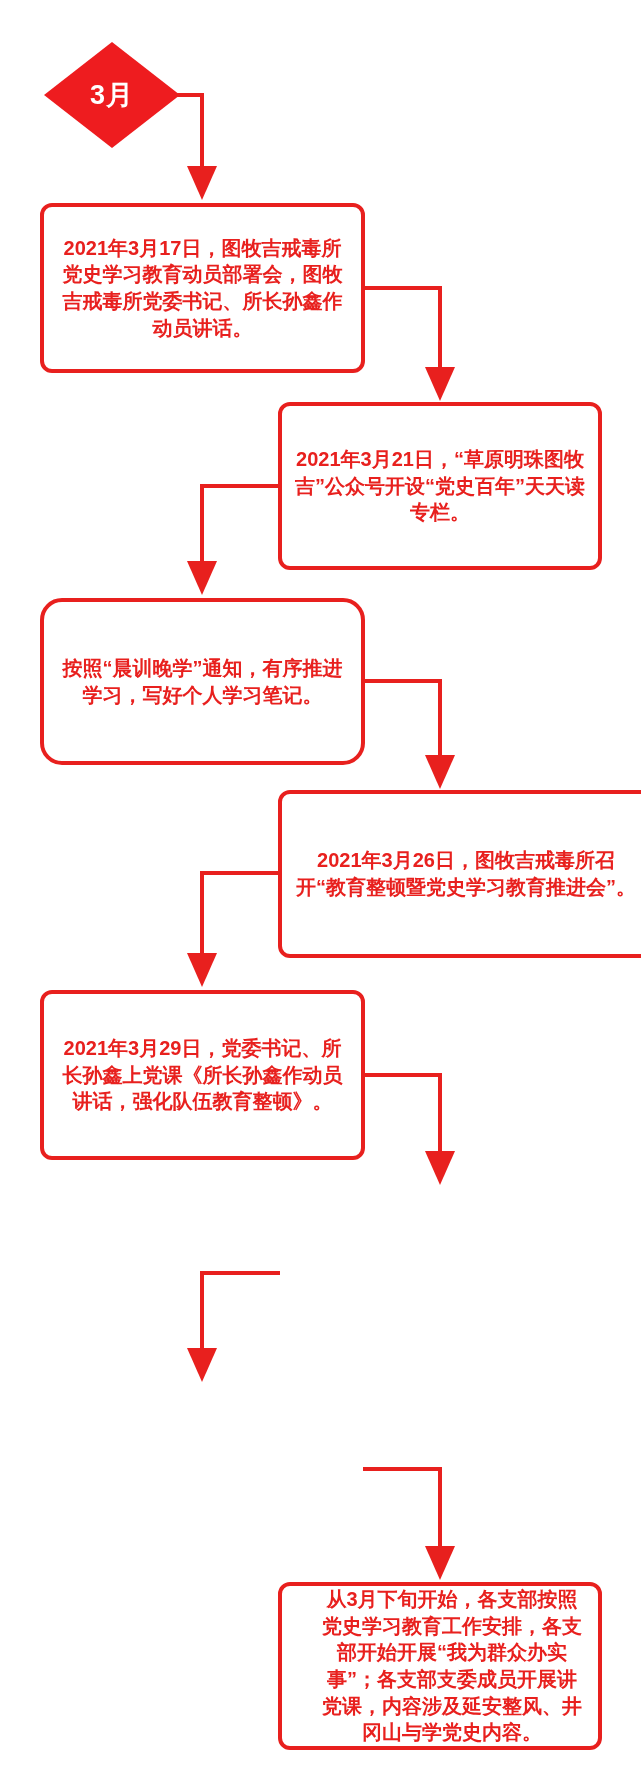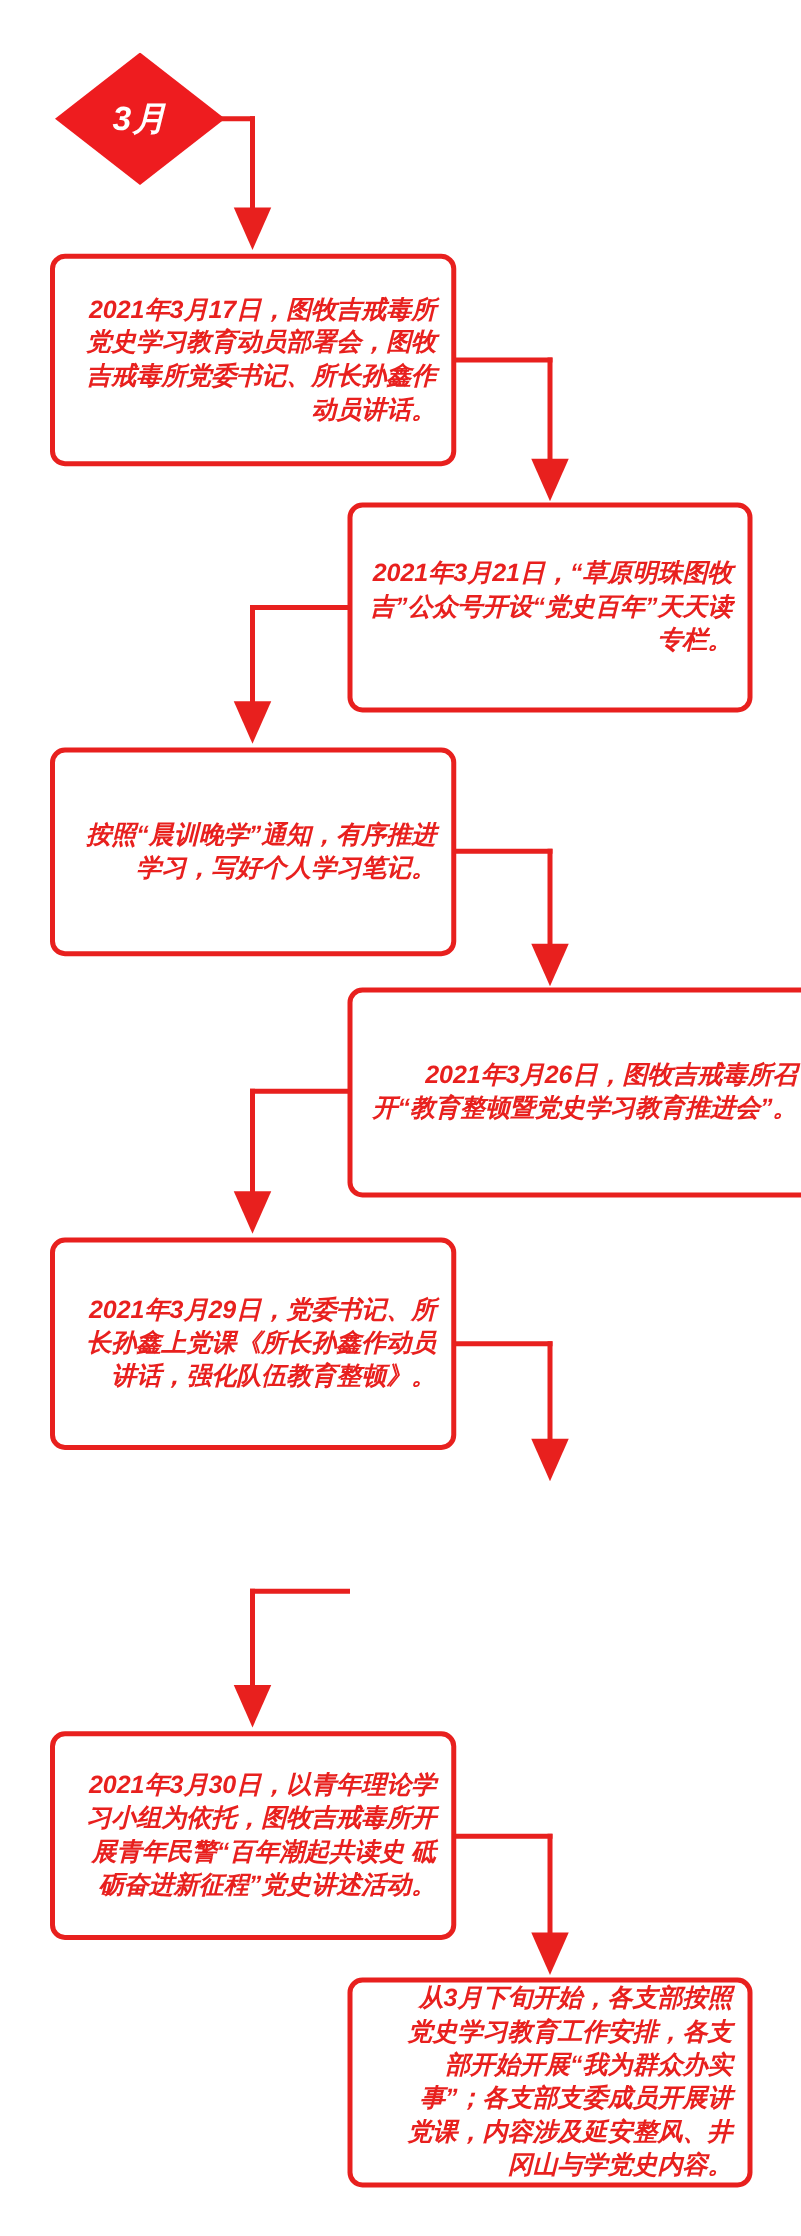--- a/index.html
+++ b/index.html
@@ -9,21 +9,20 @@
   * { margin: 0; padding: 0; box-sizing: border-box; }
   html, body { background: #ffffff; }
   body { font-family: "Liberation Sans", "DejaVu Sans", sans-serif; }
   .canvas {
     position: relative;
     width: 641px;
     height: 1789px;
     margin: 0 auto;
     background: #ffffff;
     overflow: hidden;
-    font-style: italic;
   }
   .diamond {
     position: absolute;
     left: 44px; top: 42px;
     width: 136px; height: 106px;
     background: var(--accent-fill);
     clip-path: polygon(50% 0, 100% 50%, 50% 100%, 0 50%);
     display: flex; align-items: center; justify-content: center;
   }
   .diamond-label {
@@ -34,41 +33,41 @@
   }
   .node {
     position: absolute;
     background: #ffffff;
     border: 4px solid var(--accent);
     border-radius: 12px;
     color: var(--accent);
     font-weight: bold;
     font-size: 20px;
     line-height: 1.33;
-    text-align: right;
+    text-align: center;
     display: flex; align-items: center; justify-content: center;
     padding: 4px 12px;
   }
   .hline, .vline {
     position: absolute;
     background: var(--accent);
   }
   .hline { height: 4px; }
   .vline { width: 4px; }
   .arrowhead {
     position: absolute;
     width: 0; height: 0;
     border-left: 15px solid transparent;
     border-right: 15px solid transparent;
     border-top: 34px solid var(--accent);
   }
   
   .n1 { left: 40px;  top: 203px;  width: 325px; height: 170px; }
   .n2 { left: 278px; top: 402px;  width: 324px; height: 168px; }
-  .n3 { left: 40px;  top: 598px;  width: 325px; height: 167px; }
+  .n3 { left: 40px;  top: 598px;  width: 325px; height: 167px; border-radius: 22px; }
   .n4 { left: 278px; top: 790px;  width: 376px; height: 168px; }
   .n5 { left: 40px;  top: 990px;  width: 325px; height: 170px; }
   .n6 { left: 278px; top: 1188px; width: 324px; height: 170px; }
   .n7 { left: 40px;  top: 1385px; width: 325px; height: 167px; }
   .n8 { left: 278px; top: 1582px; width: 324px; height: 168px; padding-left: 36px; }
 </style>
 </head>
 <body>
 
 <div class="canvas">
@@ -107,16 +106,15 @@
 
   <div class="hline" style="left:363px; top:1467px; width:79px;"></div>
   <div class="vline" style="left:438px; top:1467px; height:82px;"></div>
   <div class="arrowhead" style="left:425px; top:1546px;"></div>
 
   <div class="node n1">2021年3月17日，图牧吉戒毒所党史学习教育动员部署会，图牧吉戒毒所党委书记、所长孙鑫作动员讲话。</div>
   <div class="node n2">2021年3月21日，“草原明珠图牧吉”公众号开设“党史百年”天天读专栏。</div>
   <div class="node n3">按照“晨训晚学”通知，有序推进学习，写好个人学习笔记。</div>
   <div class="node n4">2021年3月26日，图牧吉戒毒所召开“教育整顿暨党史学习教育推进会”。</div>
   <div class="node n5">2021年3月29日，党委书记、所长孙鑫上党课《所长孙鑫作动员讲话，强化队伍教育整顿》。</div>
-  <div class="node n7">2021年3月30日，以青年理论学习小组为依托，图牧吉戒毒所开展青年民警“百年潮起共读史 砥砺奋进新征程”党史讲述活动。</div>
   <div class="node n8">从3月下旬开始，各支部按照党史学习教育工作安排，各支部开始开展“我为群众办实事”；各支部支委成员开展讲党课，内容涉及延安整风、井冈山与学党史内容。</div>
 
 </div>
 
 </body></html>

